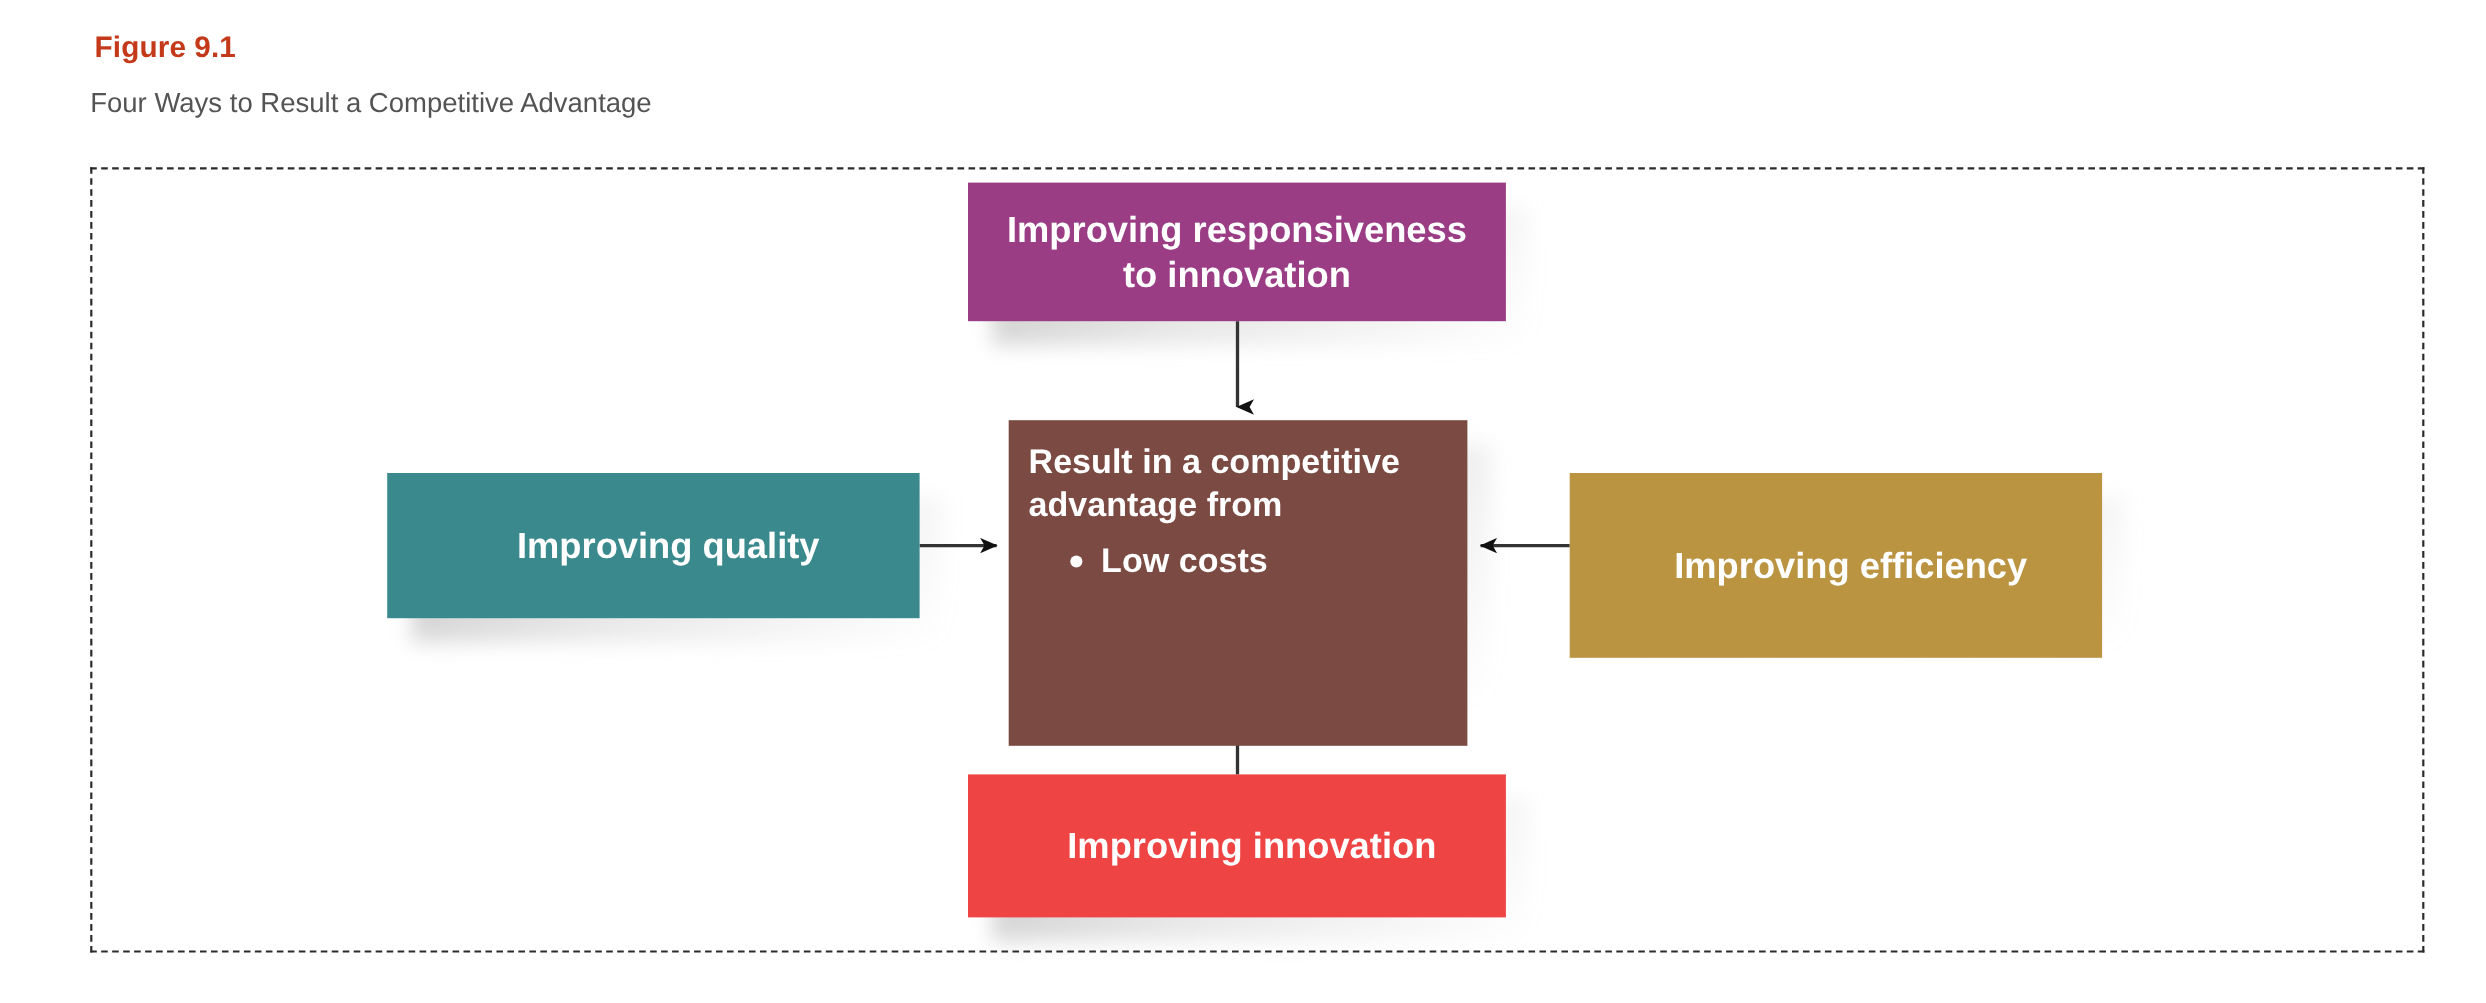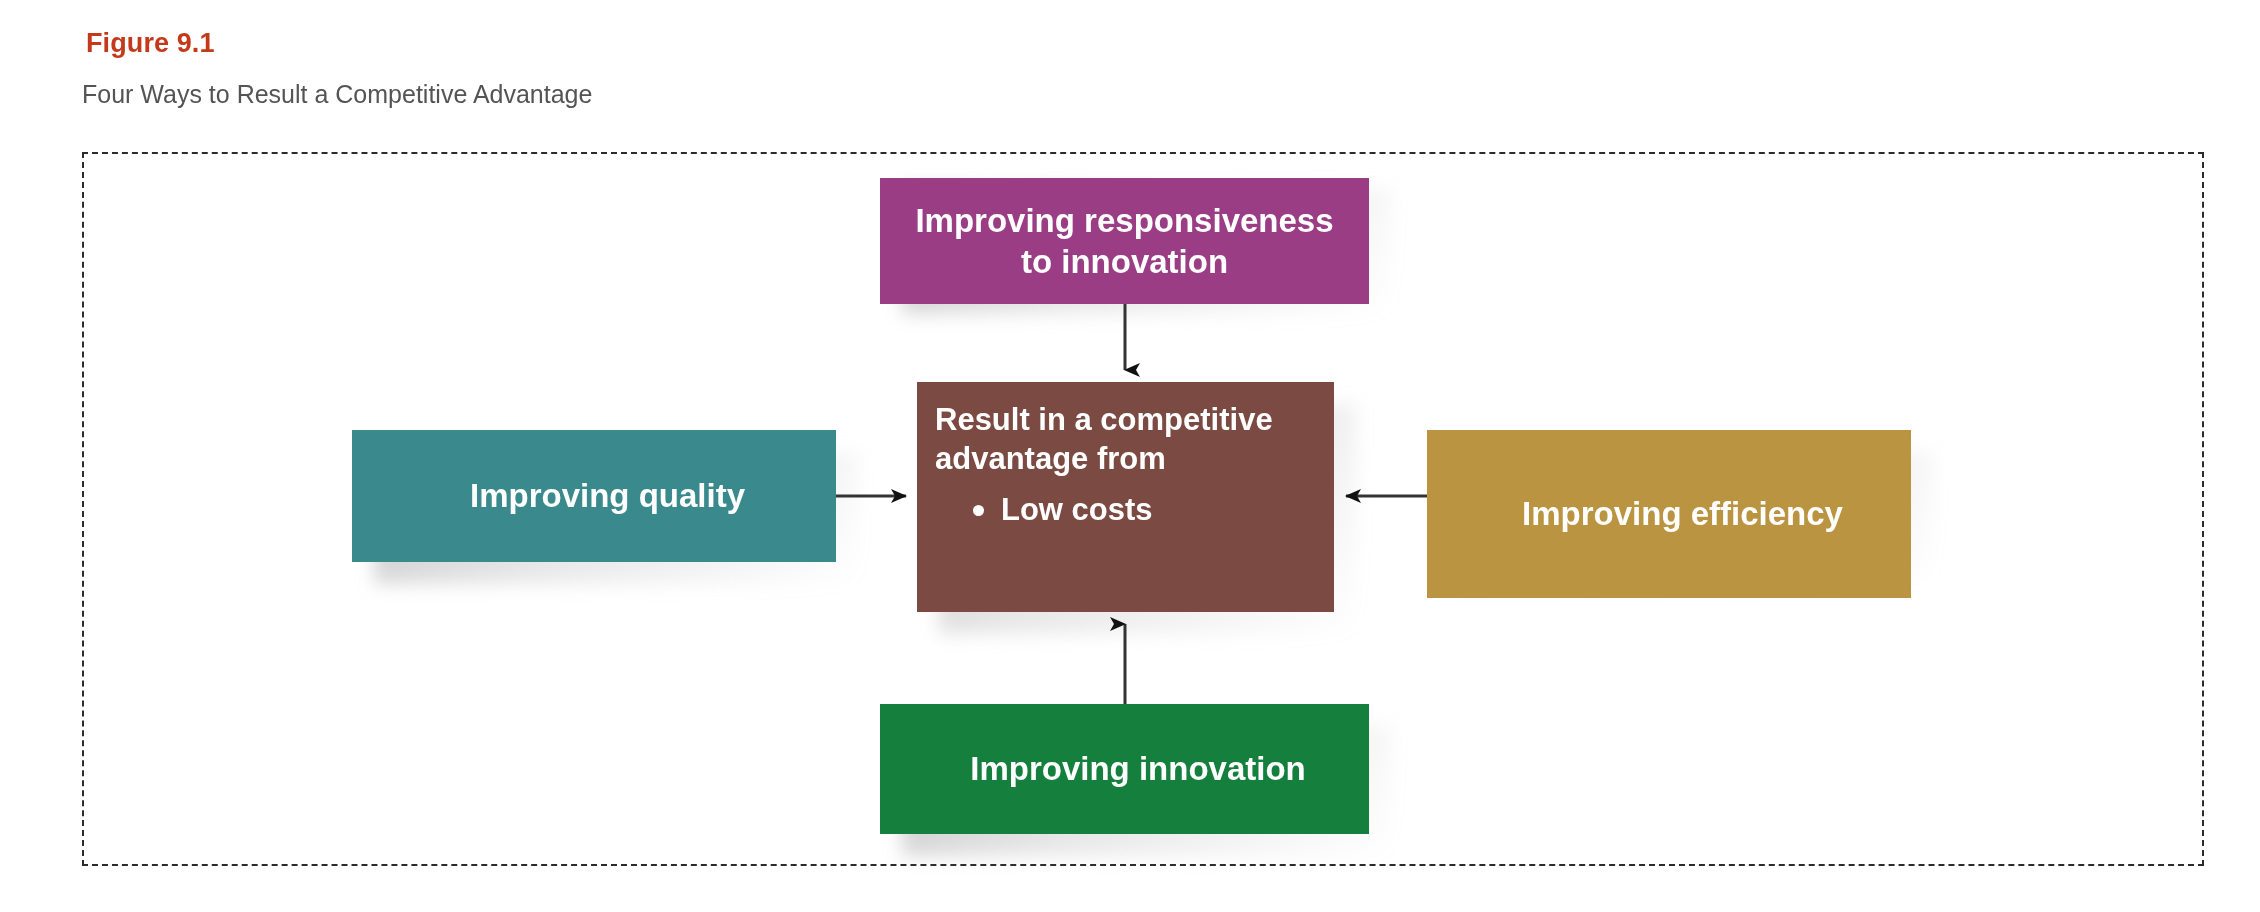--- a/index.html
+++ b/index.html
@@ -83,30 +83,29 @@
   }
 
   
   #node-responsiveness {
     left: 796px;   top: 12px;
     width: 489px;  height: 126px;
     background: #9A3D85;
     font-size: 33px;
     line-height: 41px;
     padding: 0 20px;
-    margin-top: 12px;
   }
   #shadow-responsiveness {
     left: 818px; top: 34px; width: 489px; height: 126px;
   }
 
   
   #node-result {
     left: 833px;  top: 228px;
-    width: 417px; height: 230px;
+    width: 417px; height: 296px;
     background: #7B4A42;
     font-size: 31px;
     line-height: 39px;
     display: block;
     text-align: left;
     padding: 18px 14px 14px 18px;
   }
   #shadow-result {
     left: 855px; top: 250px; width: 417px; height: 230px;
   }
@@ -155,21 +154,21 @@
     font-size: 33px;
   }
   #shadow-efficiency {
     left: 1365px; top: 298px; width: 484px; height: 132px;
   }
 
   
   #node-innovation {
     left: 796px;  top: 550px;
     width: 489px; height: 130px;
-    background: #15803d;
+    background: #ef4444;
     font-size: 33px;
   }
   #shadow-innovation {
     left: 818px; top: 572px; width: 489px; height: 130px;
   }
 
   
   #arrows-layer {
     position: absolute;
     left: 0; top: 0;

